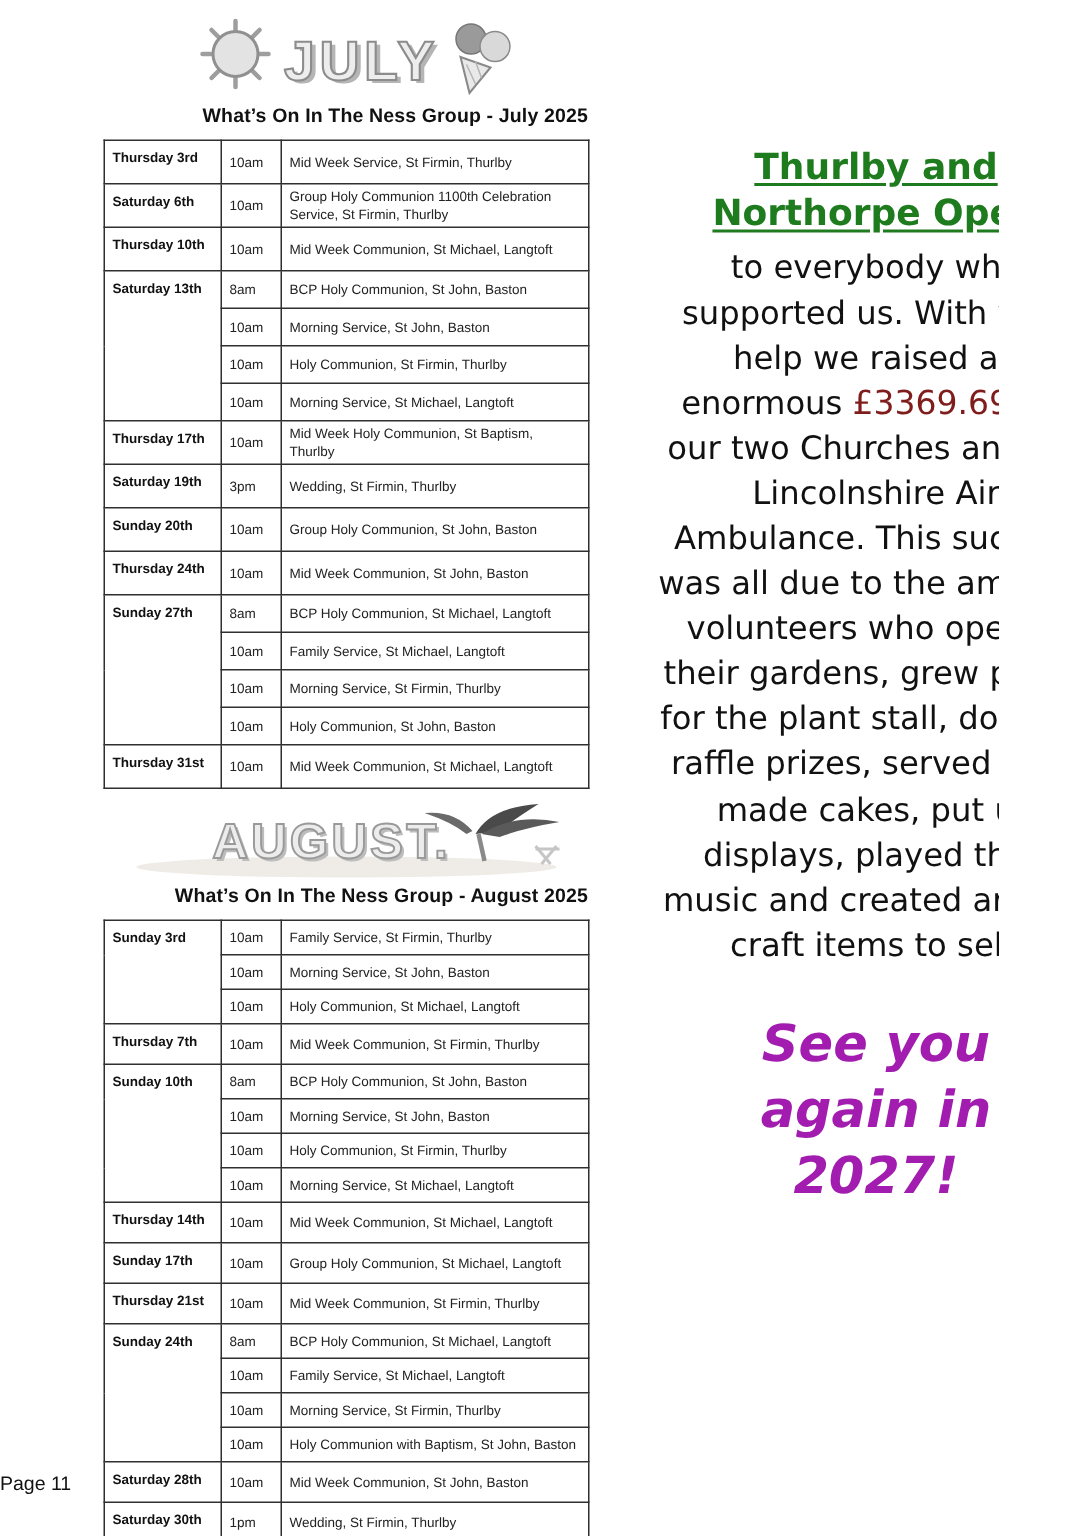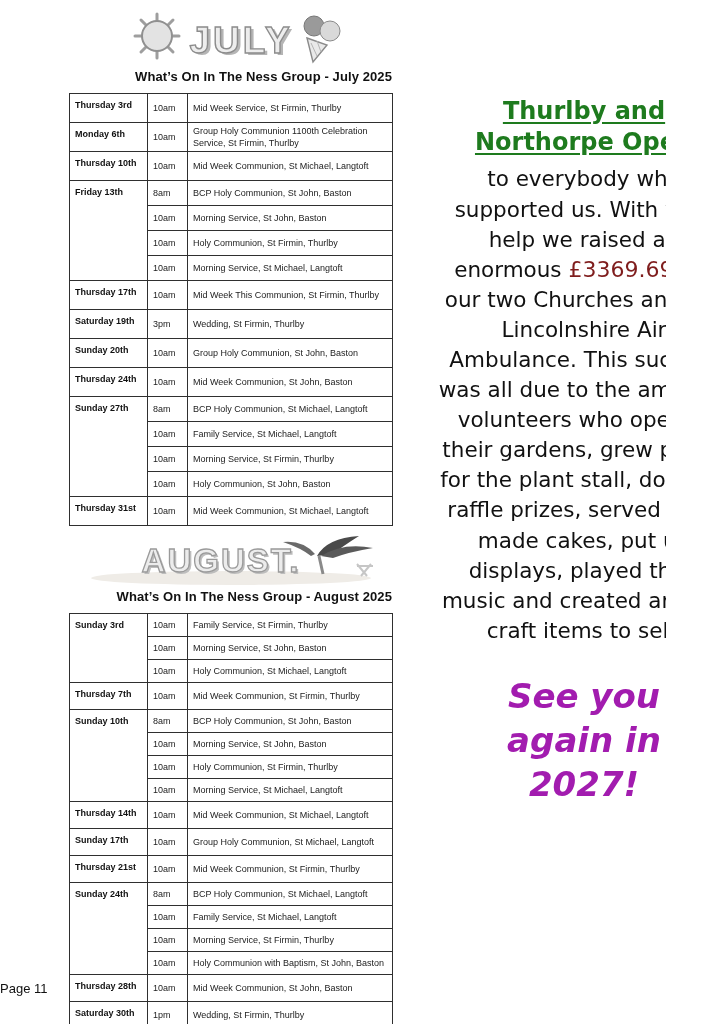--- a/index.html
+++ b/index.html
@@ -97,50 +97,50 @@
           <col class="col-time">
           <col class="col-event">
         </colgroup>
       <tbody id="july-tbody">
           <tr>
             <td class="day" rowspan="1">Thursday 3rd</td>
             <td class="time">10am</td>
             <td class="event">Mid Week Service, St Firmin, Thurlby</td>
           </tr>
           <tr>
-            <td class="day" rowspan="1">Monday 6th</td>
+            <td class="day" rowspan="1">Saturday 6th</td>
             <td class="time">10am</td>
             <td class="event">Group Holy Communion 1100th Celebration Service, St Firmin, Thurlby</td>
           </tr>
           <tr>
             <td class="day" rowspan="1">Thursday 10th</td>
             <td class="time">10am</td>
             <td class="event">Mid Week Communion, St Michael, Langtoft</td>
           </tr>
           <tr>
-            <td class="day" rowspan="4">Friday 13th</td>
+            <td class="day" rowspan="4">Saturday 13th</td>
             <td class="time">8am</td>
             <td class="event">BCP Holy Communion, St John, Baston</td>
           </tr>
           <tr>
             <td class="time">10am</td>
             <td class="event">Morning Service, St John, Baston</td>
           </tr>
           <tr>
             <td class="time">10am</td>
             <td class="event">Holy Communion, St Firmin, Thurlby</td>
           </tr>
           <tr>
             <td class="time">10am</td>
             <td class="event">Morning Service, St Michael, Langtoft</td>
           </tr>
           <tr>
             <td class="day" rowspan="1">Thursday 17th</td>
             <td class="time">10am</td>
-            <td class="event">Mid Week This Communion, St Firmin, Thurlby</td>
+            <td class="event">Mid Week Holy Communion, St Baptism, Thurlby</td>
           </tr>
           <tr>
             <td class="day" rowspan="1">Saturday 19th</td>
             <td class="time">3pm</td>
             <td class="event">Wedding, St Firmin, Thurlby</td>
           </tr>
           <tr>
             <td class="day" rowspan="1">Sunday 20th</td>
             <td class="time">10am</td>
             <td class="event">Group Holy Communion, St John, Baston</td>
@@ -266,21 +266,21 @@
           </tr>
           <tr>
             <td class="time">10am</td>
             <td class="event">Morning Service, St Firmin, Thurlby</td>
           </tr>
           <tr>
             <td class="time">10am</td>
             <td class="event">Holy Communion with Baptism, St John, Baston</td>
           </tr>
           <tr>
-            <td class="day" rowspan="1">Thursday 28th</td>
+            <td class="day" rowspan="1">Saturday 28th</td>
             <td class="time">10am</td>
             <td class="event">Mid Week Communion, St John, Baston</td>
           </tr>
           <tr>
             <td class="day" rowspan="1">Saturday 30th</td>
             <td class="time">1pm</td>
             <td class="event">Wedding, St Firmin, Thurlby</td>
           </tr>
           <tr>
             <td class="day" rowspan="1">Sunday 31st</td>

